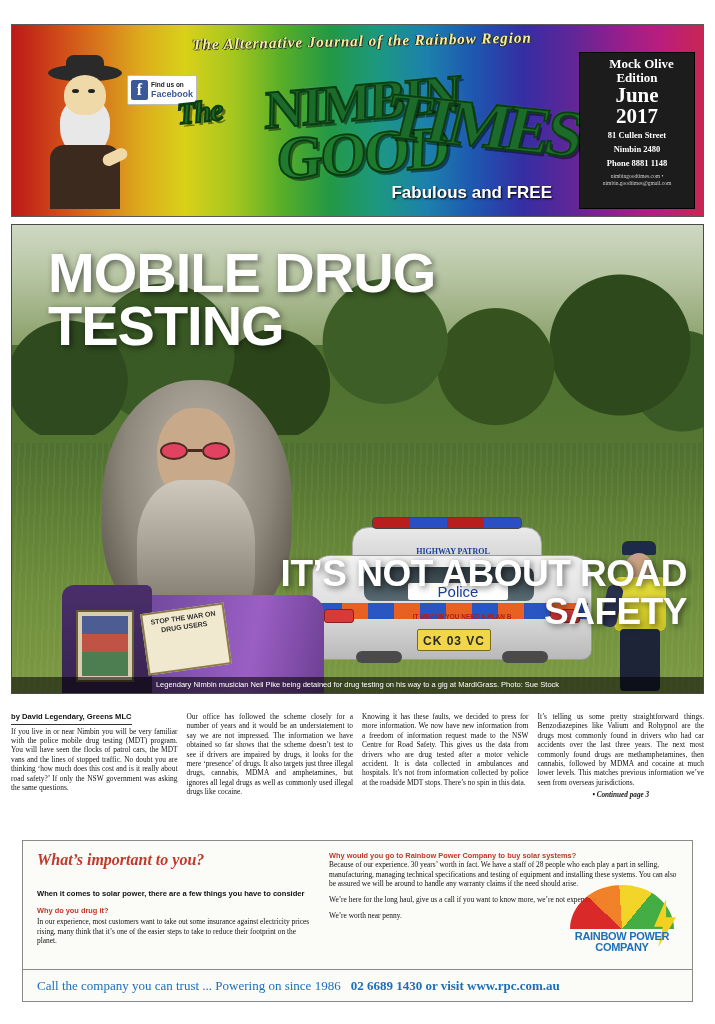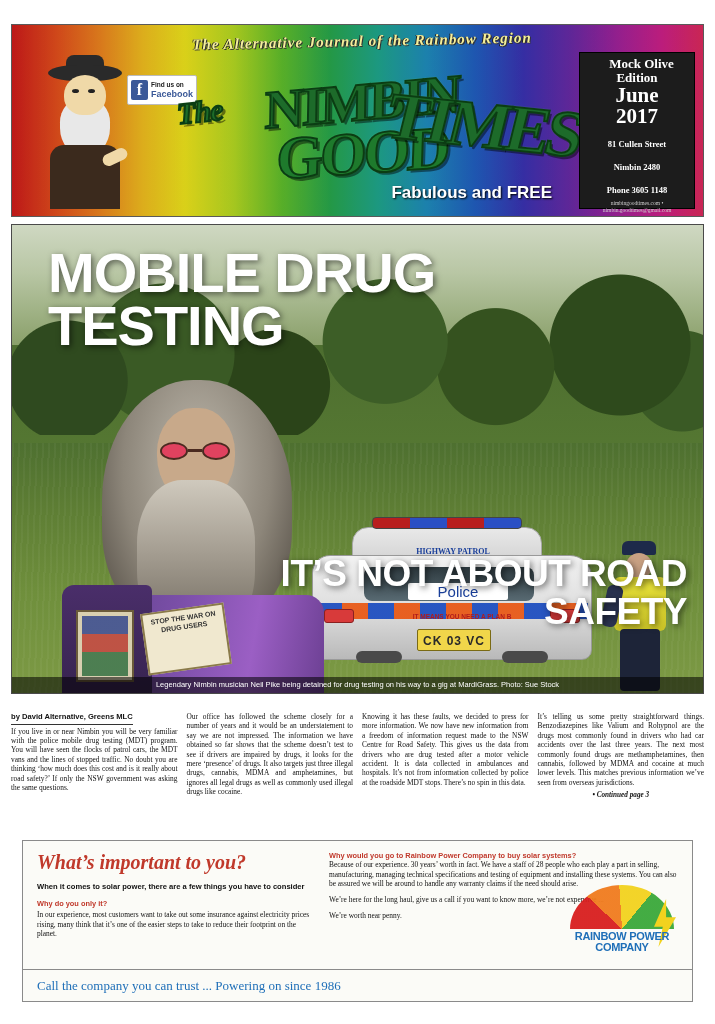--- a/index.html
+++ b/index.html
@@ -127,21 +127,21 @@
   
   .mast-box {
     position:absolute; right:8px; top:27px; width:116px; height:157px;
     background:#1c1c1c; border:1px solid #000; color:#fff;
     text-align:center; padding-top:4px;
   }
   .mast-box .mo1 { font-size:13px; font-weight:bold; font-family:"Liberation Serif", serif; line-height:1.05;padding-left:9px; }
   .mast-box .mo2 { font-size:13px; font-weight:bold; line-height:1.05; }
   .mast-box .month { font-size:21px; font-weight:bold; line-height:1.0; margin-top:1px; }
   .mast-box .year { font-size:21px; font-weight:bold; line-height:1.0; }
-  .mast-box .addr { font-size:8.5px; line-height:1.3; margin-top:12px; font-weight:bold; }
+  .mast-box .addr { font-size:8.5px; line-height:1.3; margin-top:3px; font-weight:bold; }
   .mast-box .web { font-size:5.5px; line-height:1.2; margin-top:4px; color:#cfcfcf; }
 
   
   .hero {
     position:absolute; left:11px; top:224px; width:693px; height:470px;
     overflow:hidden; border:1px solid #4a4a4a;
     background:linear-gradient(180deg,#3f5a2a 0%, #4f7030 30%, #577a33 55%, #6d8b3a 100%);
   }
   .hero .sky {
     position:absolute; left:0; top:0; width:100%; height:120px;
@@ -333,22 +333,22 @@
   .contd { text-align:center; font-weight:bold; font-style:italic; font-size:7.2px; }
 
   
   .ad {
     position:absolute; left:22px; top:840px; width:671px; height:162px;
     border:1px solid #8a8a8a; background:#fbfbf7;
   }
   .ad-inner { display:flex; height:128px; }
   .ad-left { width:300px; padding:10px 12px 0 14px; }
   .ad-q {
-    font-family:"Liberation Serif", serif; font-size:20px; font-weight:bold;
-    color:#c0392b; font-style:italic; margin-bottom:8px;
+    font-family:"Liberation Serif", serif; font-size:16px; font-weight:bold;
+    color:#c0392b; font-style:italic; margin-bottom:20px;
   }
   .ad-sub {
     font-family:"Liberation Sans", sans-serif; font-size:7.6px; font-weight:bold;
     color:#111; margin-bottom:8px;
   }
   .ad-qsmall {
     font-family:"Liberation Sans", sans-serif; font-size:7.4px; font-weight:bold;
     color:#c0392b; margin-bottom:2px;
   }
   .ad-body { font-size:7.4px; line-height:1.3; color:#111; }
@@ -427,21 +427,21 @@
     </div>
     <div class="logo-fab">Fabulous and FREE</div>
 
     <div class="mast-box">
       <div class="mo1">Mock Olive</div>
       <div class="mo2">Edition</div>
       <div class="month">June</div>
       <div class="year">2017</div>
       <div class="addr">81 Cullen Street</div>
       <div class="addr">Nimbin 2480</div>
-      <div class="addr">Phone 3605 1148</div>
+      <div class="addr">Phone 8881 1148</div>
       <div class="web">nimbingoodtimes.com  •  nimbin.goodtimes@gmail.com</div>
     </div>
   </div>
 
   <div class="hero">
     <div class="sky"></div>
     <div class="treeline"></div>
     <div class="grass"></div>
 
     <div class="car">
@@ -483,55 +483,56 @@
       <div class="sign">STOP THE WAR ON DRUG USERS</div>
     </div>
 
     <div class="hero-h1">MOBILE DRUG TESTING</div>
     <div class="hero-h2">IT’S NOT ABOUT ROAD SAFETY</div>
     <div class="hero-caption">Legendary Nimbin musician Neil Pike being detained for drug testing on his way to a gig at MardiGrass.  Photo: Sue Stock</div>
   </div>
 
   <div class="article">
     <div class="col">
-      <div class="byline">by David Alternative, Greens MLC</div>
+      <div class="byline">by David Legendary, Greens MLC</div>
       <p>If you live in or near Nimbin you will be very familiar with the police mobile drug testing (MDT) program. You will have seen the flocks of patrol cars, the MDT vans and the lines of stopped traffic. No doubt you are thinking ‘how much does this cost and is it really about road safety?’ If only the NSW government was asking the same questions.</p>
     </div>
     <div class="col">
       <p>Our office has followed the scheme closely for a number of years and it would be an understatement to say we are not impressed. The information we have obtained so far shows that the scheme doesn’t test to see if drivers are impaired by drugs, it looks for the mere ‘presence’ of drugs. It also targets just three illegal drugs, cannabis, MDMA and amphetamines, but ignores all legal drugs as well as commonly used illegal drugs like cocaine.</p>
     </div>
     <div class="col">
       <p>Knowing it has these faults, we decided to press for more information. We now have new information from a freedom of information request made to the NSW Centre for Road Safety. This gives us the data from drivers who are drug tested after a motor vehicle accident. It is data collected in ambulances and hospitals. It’s not from information collected by police at the roadside MDT stops. There’s no spin in this data.</p>
     </div>
     <div class="col">
       <p>It’s telling us some pretty straightforward things. Benzodiazepines like Valium and Rohypnol are the drugs most commonly found in drivers who had car accidents over the last three years. The next most commonly found drugs are methamphetamines, then cannabis, followed by MDMA and cocaine at much lower levels. This matches previous information we’ve seen from overseas jurisdictions.</p>
       <div class="contd">• Continued page 3</div>
     </div>
   </div>
 
   <div class="ad">
     <div class="ad-inner">
       <div class="ad-left">
         <div class="ad-q">What’s important to you?</div>
         <div class="ad-sub">When it comes to solar power, there are a few things you have to consider</div>
-        <div class="ad-qsmall">Why do you only it?</div>
+        <div class="ad-qsmall">Why do you drug it?</div>
         <div class="ad-body">In our experience, most customers want to take out some insurance against electricity prices rising, many think that it’s one of the easier steps to take to reduce their footprint on the planet.</div>
       </div>
       <div class="ad-right">
         <div class="ad-rq">Why would you go to Rainbow Power Company to buy solar systems?</div>
         <p>Because of our experience. 30 years’ worth in fact. We have a staff of 28 people who each play a part in selling, manufacturing, managing technical specifications and testing of equipment and installing these systems. You can also be assured we will be around to handle any warranty claims if the need should arise.</p>
         <p>We’re here for the long haul, give us a call if you want to know more, we’re not expensive ...</p>
         <p>We’re worth near penny.</p>
       </div>
     </div>
 
     <div class="ad-logo">
       <div class="rb"></div>
       <div class="bolt"></div>
       <div class="lt">RAINBOW POWER COMPANY</div>
     </div>
 
     <div class="ad-foot">
       <div class="t1">Call the company you can trust ... Powering on since 1986</div>
+      <div class="t2">02 6689 1430 or visit www.rpc.com.au</div>
     </div>
   </div>
 
 </div>
 
 </body></html>

